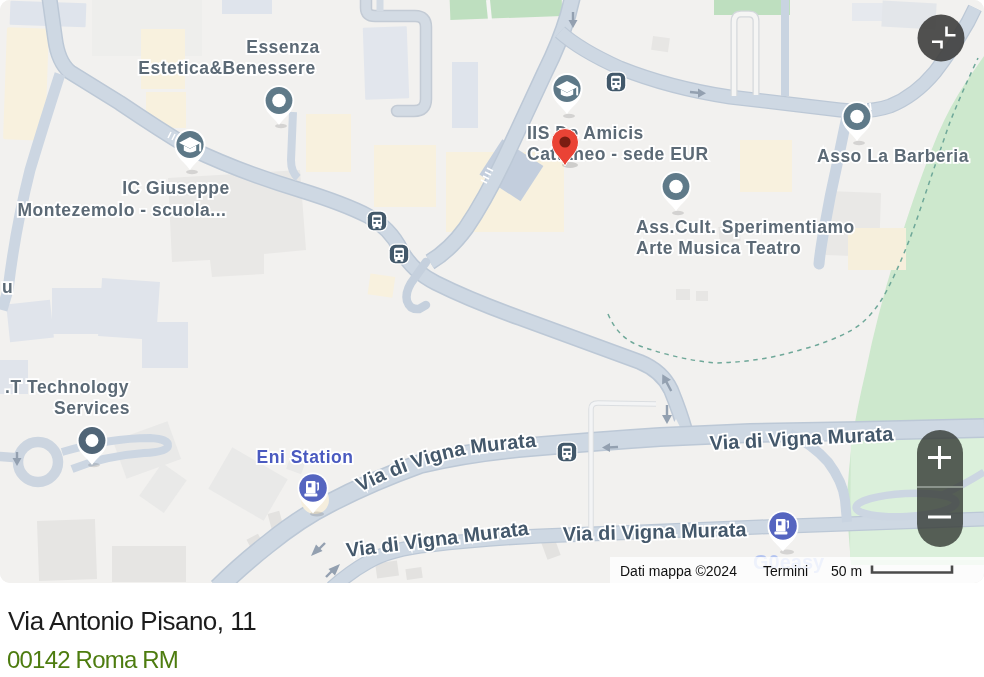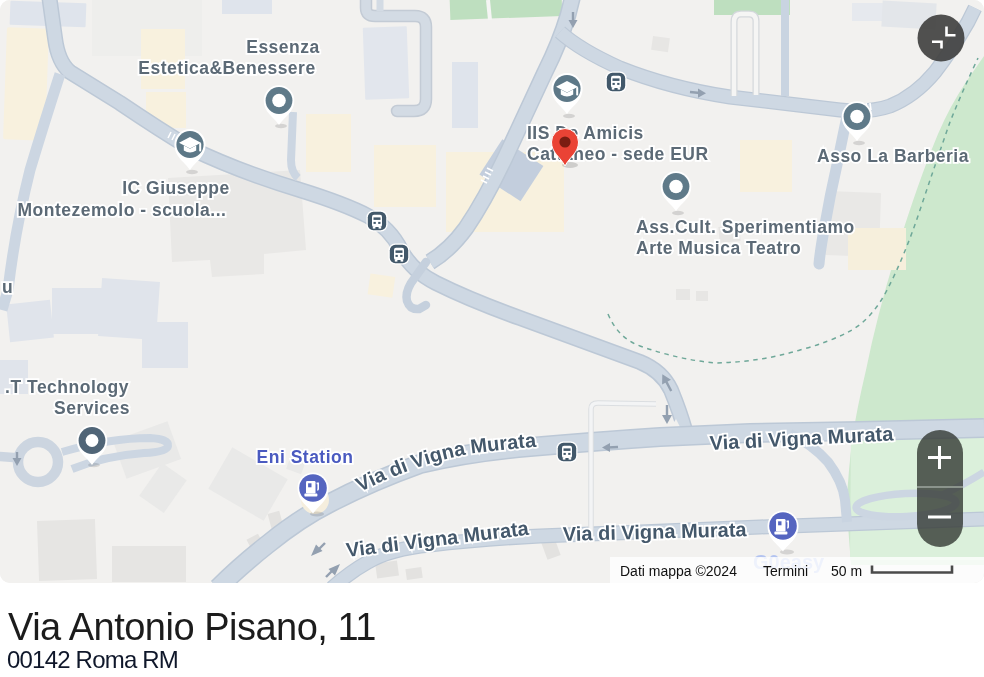--- a/index.html
+++ b/index.html
@@ -1,19 +1,19 @@
 <!DOCTYPE html>
 <html><head>
 <meta charset="utf-8">
 <style>
   html,body{margin:0;padding:0;background:#fff;}
   body{width:984px;height:677px;position:relative;font-family:"Liberation Sans",sans-serif;}
   #map{position:absolute;left:0;top:0;width:984px;height:583px;border-radius:10px;overflow:hidden;background:#f2f1ef;}
-  #addr1{position:absolute;left:8px;top:606px;font-size:38px;color:#1c1c1c;letter-spacing:-0.5px;}
-  #addr2{position:absolute;left:7px;top:646px;font-size:24px;color:#0f172a;letter-spacing:-0.8px;}
+  #addr1{position:absolute;left:8px;top:606px;font-size:26px;color:#1c1c1c;letter-spacing:-0.5px;}
+  #addr2{position:absolute;left:7px;top:646px;font-size:24px;color:#4d7c0f;letter-spacing:-0.8px;}
 </style>
 </head>
 <body>
 
 <div id="map">
 <svg width="984" height="583" viewBox="0 0 984 583">
 <defs>
   <g id="ringpin">
     <path d="M0,21 C-5,13 -15.3,8.5 -15.3,-3.5 A15.3,15.3 0 1 1 15.3,-3.5 C15.3,8.5 5,13 0,21 Z" fill="#ffffff"></path>
     <circle cx="0" cy="-3.5" r="13.4" fill="#5f7a89"></circle>

